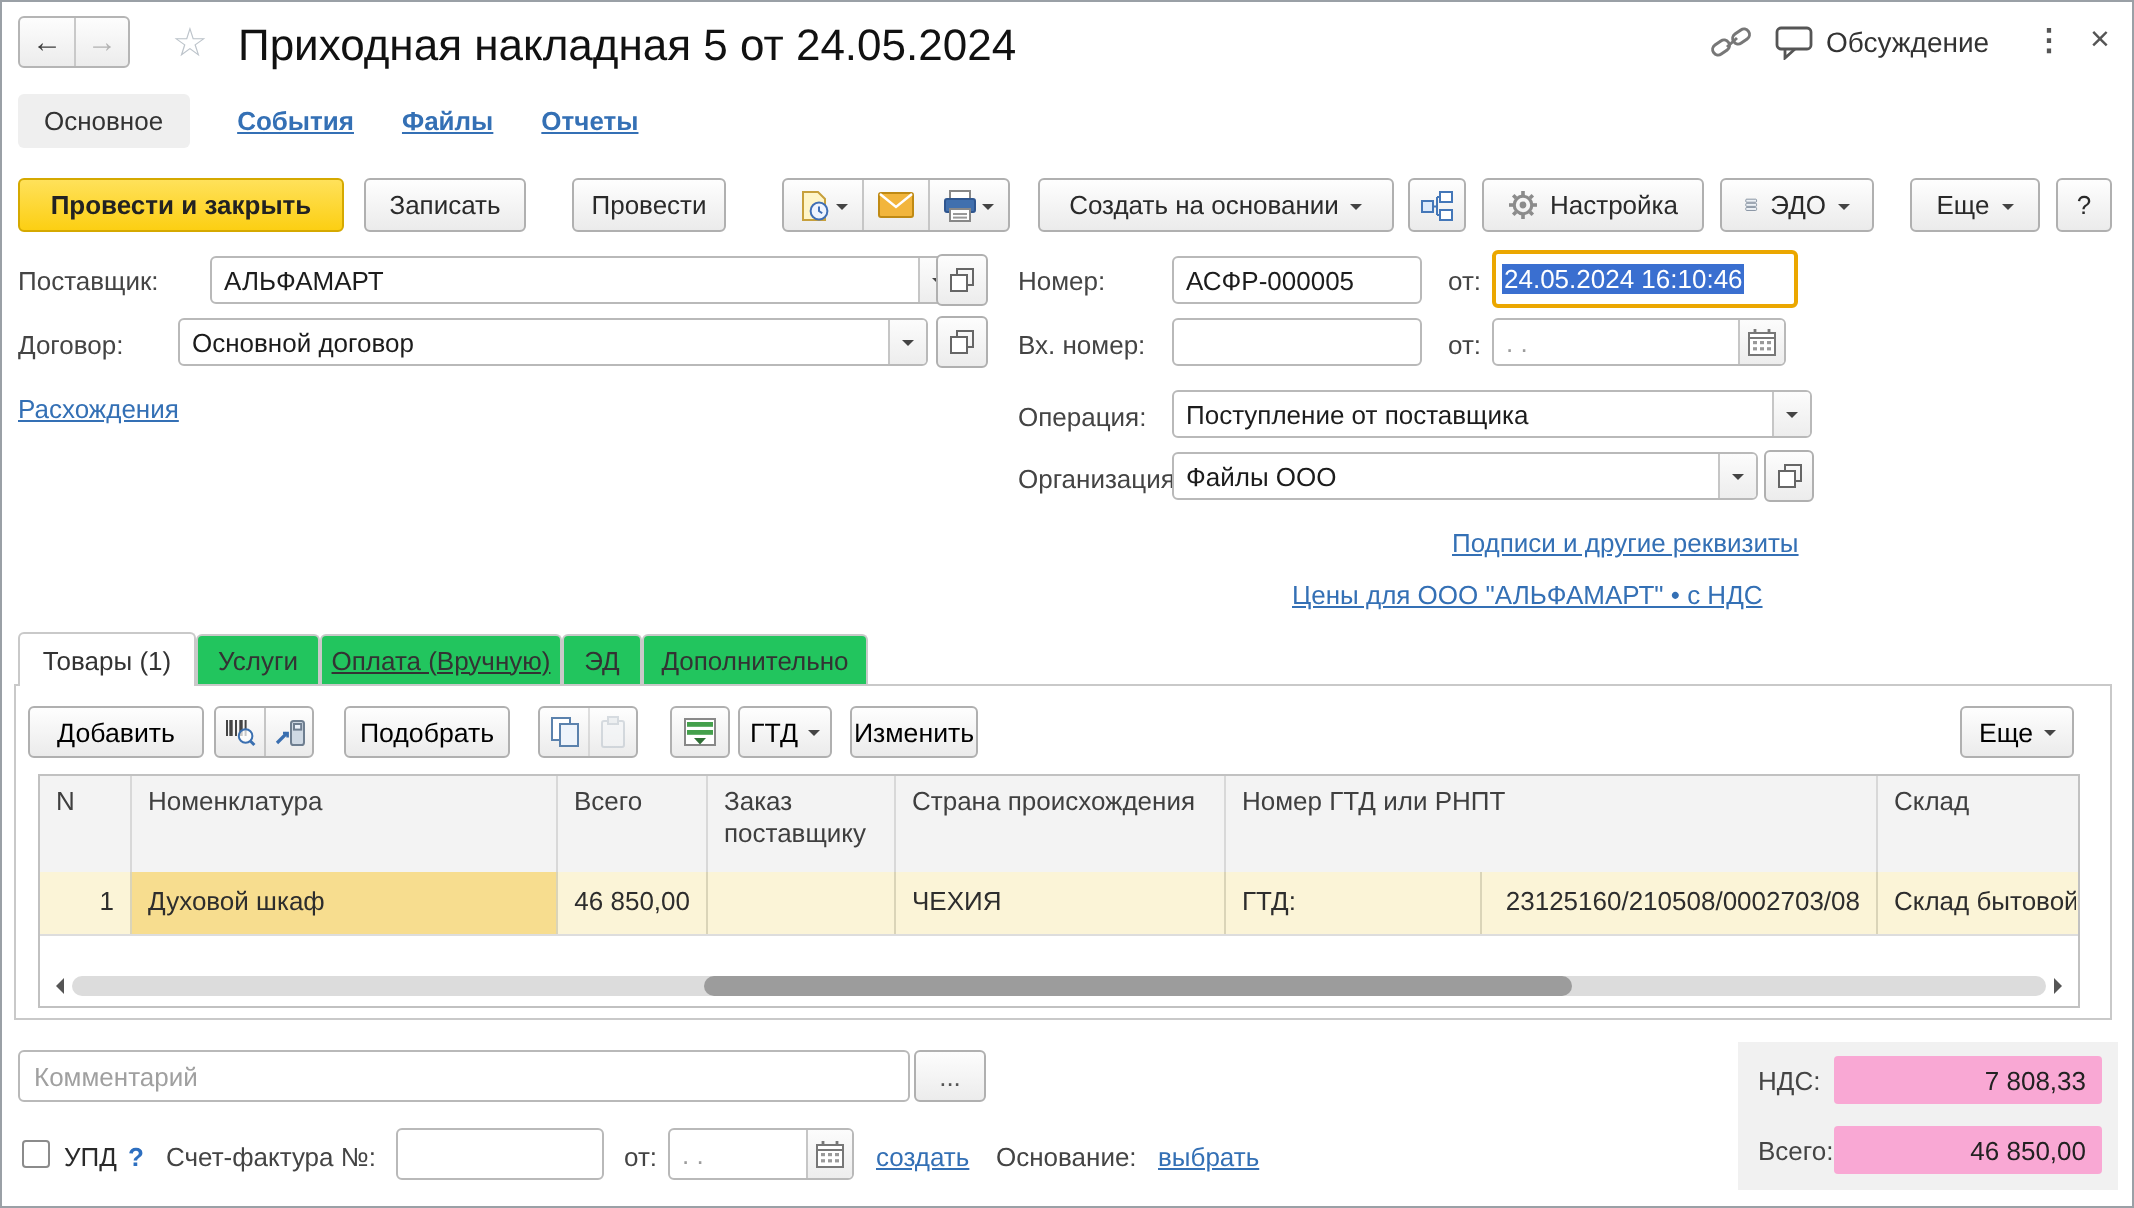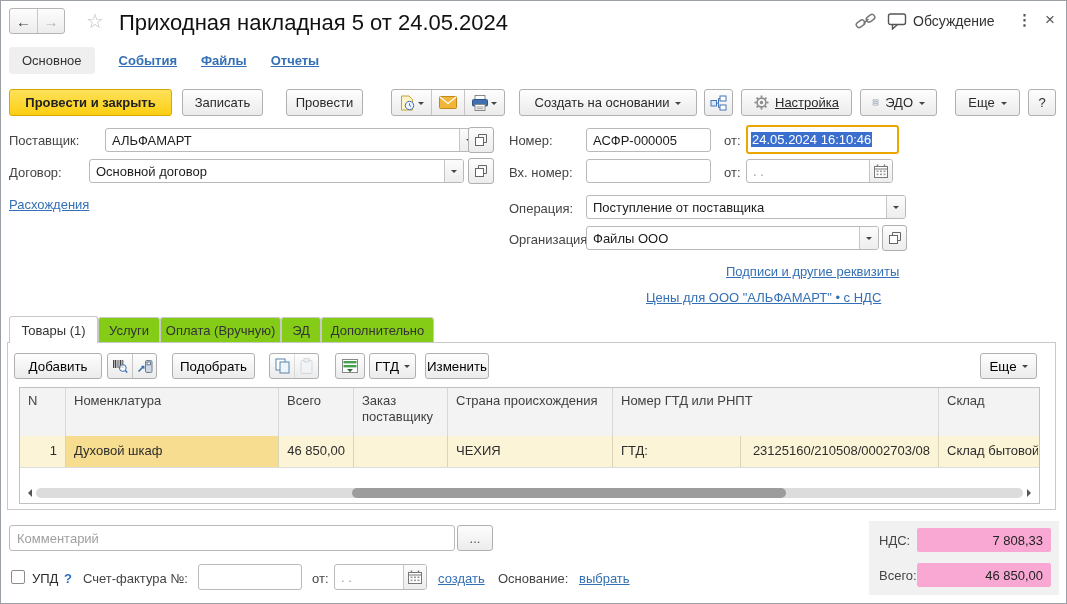--- a/index.html
+++ b/index.html
@@ -42,21 +42,21 @@
   .fld .calseg { width:23px; align-self:stretch; border-left:1px solid #c6c6c6; display:flex; align-items:center; justify-content:center; background:linear-gradient(#fcfcfc,#ededed); cursor:pointer; }
   .sq-btn { position:absolute; height:26px; border:1px solid #b0b0b0; border-radius:3px; background:linear-gradient(#fdfdfd,#ececec); display:flex; align-items:center; justify-content:center; cursor:pointer; }
   .date-focus { position:absolute; left:745px; top:124px; width:153px; height:29px; border:2px solid #eba700; border-radius:3px; background:#fff; display:flex; align-items:center; overflow:hidden;gap:36px; }
   .date-focus .selval { flex:1; padding:0 3px; white-space:nowrap; }
   .date-focus .selval span { background:#3a6fd0; color:#fff; padding:0 1px; }
   .date-focus .calseg { width:24px; align-self:stretch; border-left:1px solid #c6c6c6; display:flex; align-items:center; justify-content:center; cursor:pointer; }
   .link { position:absolute; color:#3470b5; text-decoration:underline; cursor:pointer; white-space:nowrap; }
 
   
   .stab { position:absolute; top:316px; height:25px; border:1px solid #c9c9c9; border-bottom:none; border-radius:3px 3px 0 0;
-          background:#84cc16; display:flex; align-items:center; justify-content:center; color:#333; cursor:pointer; z-index:1; white-space:nowrap; }
+          background:#22c55e; display:flex; align-items:center; justify-content:center; color:#333; cursor:pointer; z-index:1; white-space:nowrap; }
   .stab.active { top:315px; height:27px; background:#fff; z-index:3; cursor:default; }
   .panel { position:absolute; left:6px; top:341px; width:1049px; height:168px; border:1px solid #c9c9c9; background:#fff; z-index:2; }
 
   .pbtn { position:absolute; height:26px; border:1px solid #b0b0b0; border-radius:3px; background:linear-gradient(#fefefe,#ebebeb);
           display:flex; align-items:center; justify-content:center; gap:5px; padding:8px 9px; cursor:pointer; white-space:nowrap; }
   .pseg-group { position:absolute; display:flex; border:1px solid #b0b0b0; border-radius:3px; background:linear-gradient(#fefefe,#ebebeb); height:26px; }
   .pseg { width:24px; display:flex; align-items:center; justify-content:center; cursor:pointer; }
   .pseg + .pseg { border-left:1px solid #c6c6c6; }
   .pseg.disabled { opacity:.55; cursor:default; }
 
@@ -175,21 +175,21 @@
       <span class="caret"></span>
   </button>
   <button class="btn" style="left:703px; top:88px; width:29px; padding:0;">
     <svg width="17" height="16" viewBox="0 0 17 16">
         <rect x="1" y="5.5" width="5.5" height="5.5" fill="#dbe9fb" stroke="#4477b8"></rect>
         <rect x="10" y="1" width="6" height="5" fill="#fff" stroke="#4477b8"></rect>
         <rect x="10" y="10" width="6" height="5" fill="#fff" stroke="#4477b8"></rect>
         <path d="M6.5 8.2 h2 M8.5 3.5 h1.5 M8.5 12.5 h1.5 M8.5 3.5 v9" stroke="#4477b8" fill="none"></path>
       </svg>
   </button>
-  <button class="btn" style="left:740px; top:88px; width:111px;text-decoration:underline;">
+  <button class="btn" style="left:740px; top:88px; width:111px;">
     <svg width="15" height="15" viewBox="0 0 15 15">
         <circle cx="7.5" cy="7.5" r="4.4" fill="none" stroke="#8b8b8b" stroke-width="1.6"></circle>
         <circle cx="7.5" cy="7.5" r="1.7" fill="#8b8b8b"></circle>
         <g stroke="#8b8b8b" stroke-width="1.8">
           <line x1="7.5" y1="0.5" x2="7.5" y2="2.5"></line>
           <line x1="7.5" y1="12.5" x2="7.5" y2="14.5"></line>
           <line x1="0.5" y1="7.5" x2="2.5" y2="7.5"></line>
           <line x1="12.5" y1="7.5" x2="14.5" y2="7.5"></line>
           <line x1="2.6" y1="2.6" x2="4" y2="4"></line>
           <line x1="11" y1="11" x2="12.4" y2="12.4"></line>
@@ -316,21 +316,21 @@
         <rect x="0.5" y="3.5" width="8" height="8" fill="#fff" stroke="#666"></rect>
         <path d="M3.5 3.5 v-3 h8 v8 h-3" fill="none" stroke="#666"></path>
       </svg>
   </span>
 
   <span class="link" style="left:725px; top:263px;">Подписи и другие реквизиты</span>
   <span class="link" style="left:645px; top:289px;">Цены для ООО "АЛЬФАМАРТ" • с НДС</span>
 
   <span class="stab active" style="left:8px; width:89px;">Товары (1)</span>
   <span class="stab" style="left:97px; width:62px;">Услуги</span>
-  <span class="stab" style="left:159px; width:121px;">Оплата (Вручную)</span>
+  <span class="stab" style="left:159px; width:121px;text-decoration:underline;">Оплата (Вручную)</span>
   <span class="stab" style="left:280px; width:40px;">ЭД</span>
   <span class="stab" style="left:320px; width:113px;">Дополнительно</span>
 
   <div class="panel">
     <button class="pbtn" style="left:6px; top:10px; width:88px;">
         <span>Добавить</span>
       </button>
 
     <div class="pseg-group" style="left:99px; top:10px;">
       <span class="pseg">

